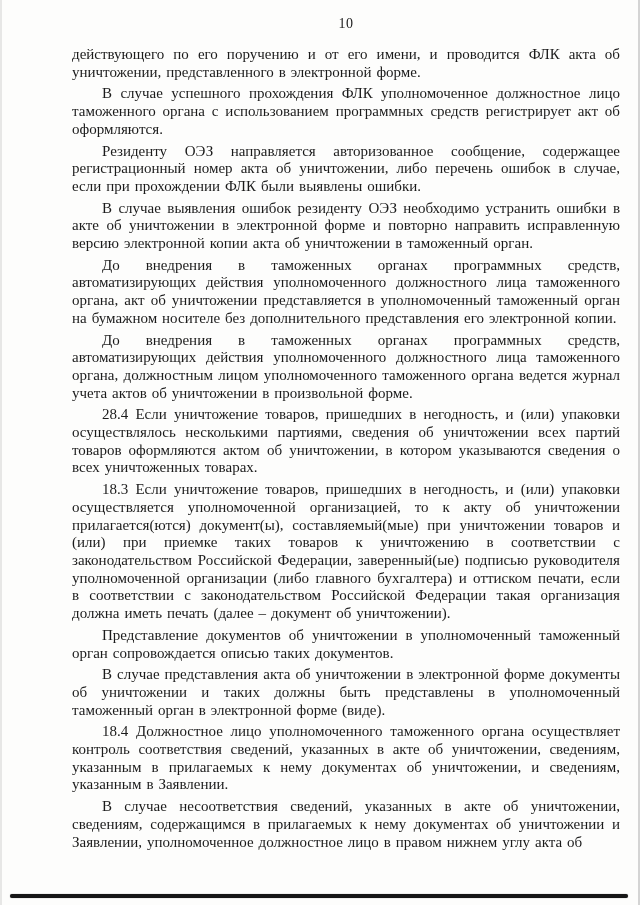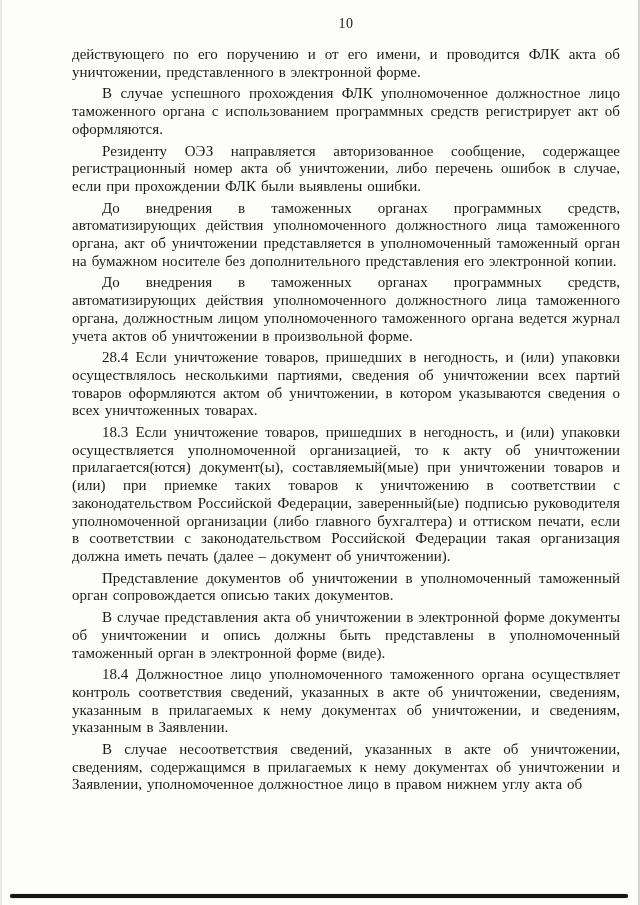--- a/index.html
+++ b/index.html
@@ -62,26 +62,27 @@
 </head>
 <body>
 
 <div class="page">
   <div class="content">
     <p class="page-number">10</p>
 
     <p class="para noindent">действующего по его поручению и от его имени,  и проводится ФЛК акта об уничтожении, представленного в электронной форме.</p>
     <p class="para">В случае успешного прохождения ФЛК уполномоченное должностное лицо таможенного органа с использованием программных средств регистрирует акт об оформляются.</p>
     <p class="para">Резиденту ОЭЗ направляется авторизованное сообщение, содержащее регистрационный номер акта об уничтожении, либо перечень ошибок в случае, если при прохождении ФЛК были выявлены ошибки.</p>
+    <p class="para">В случае выявления ошибок резиденту ОЭЗ необходимо устранить ошибки в акте об уничтожении в электронной форме и повторно направить исправленную версию электронной копии акта об уничтожении в таможенный орган.</p>
     <p class="para">До внедрения в таможенных органах программных средств, автоматизирующих действия уполномоченного должностного лица таможенного органа, акт об уничтожении представляется в уполномоченный таможенный орган на бумажном носителе без дополнительного представления его электронной копии.</p>
     <p class="para">До внедрения в таможенных органах программных средств, автоматизирующих действия уполномоченного должностного лица таможенного органа, должностным лицом уполномоченного таможенного органа ведется журнал учета актов об уничтожении в произвольной форме.</p>
     <p class="para">28.4 Если уничтожение товаров, пришедших в негодность, и (или) упаковки осуществлялось несколькими партиями, сведения об уничтожении всех партий товаров оформляются актом об уничтожении, в котором указываются сведения о всех уничтоженных товарах.</p>
     <p class="para">18.3 Если уничтожение товаров, пришедших в негодность, и (или) упаковки осуществляется уполномоченной организацией, то к акту об уничтожении прилагается(ются) документ(ы), составляемый(мые) при уничтожении товаров и (или) при приемке таких товаров к уничтожению в соответствии с законодательством Российской Федерации, заверенный(ые) подписью руководителя уполномоченной организации (либо главного бухгалтера) и оттиском печати, если в соответствии с законодательством Российской Федерации такая организация должна иметь печать (далее – документ об уничтожении).</p>
     <p class="para">Представление документов об уничтожении в уполномоченный таможенный орган сопровождается описью таких документов.</p>
-    <p class="para">В случае представления акта об уничтожении в электронной форме документы об уничтожении и опись должны быть представлены в уполномоченный таможенный орган в электронной форме (виде).</p>
+    <p class="para">В случае представления акта об уничтожении в электронной форме документы об уничтожении и таких должны быть представлены в уполномоченный таможенный орган в электронной форме (виде).</p>
     <p class="para">18.4 Должностное лицо уполномоченного таможенного органа осуществляет контроль соответствия сведений, указанных в акте об уничтожении, сведениям, указанным в прилагаемых к нему документах об уничтожении, и сведениям, указанным в Заявлении.</p>
     <p class="para">В случае несоответствия сведений, указанных в акте об уничтожении, сведениям, содержащимся в прилагаемых к нему документах об уничтожении и Заявлении,  уполномоченное должностное лицо в правом нижнем углу акта об</p>
   </div>
 
   <div class="edge-left"></div>
   <div class="edge-right"></div>
   <div class="bottom-line"></div>
 </div>
 
 </body></html>

